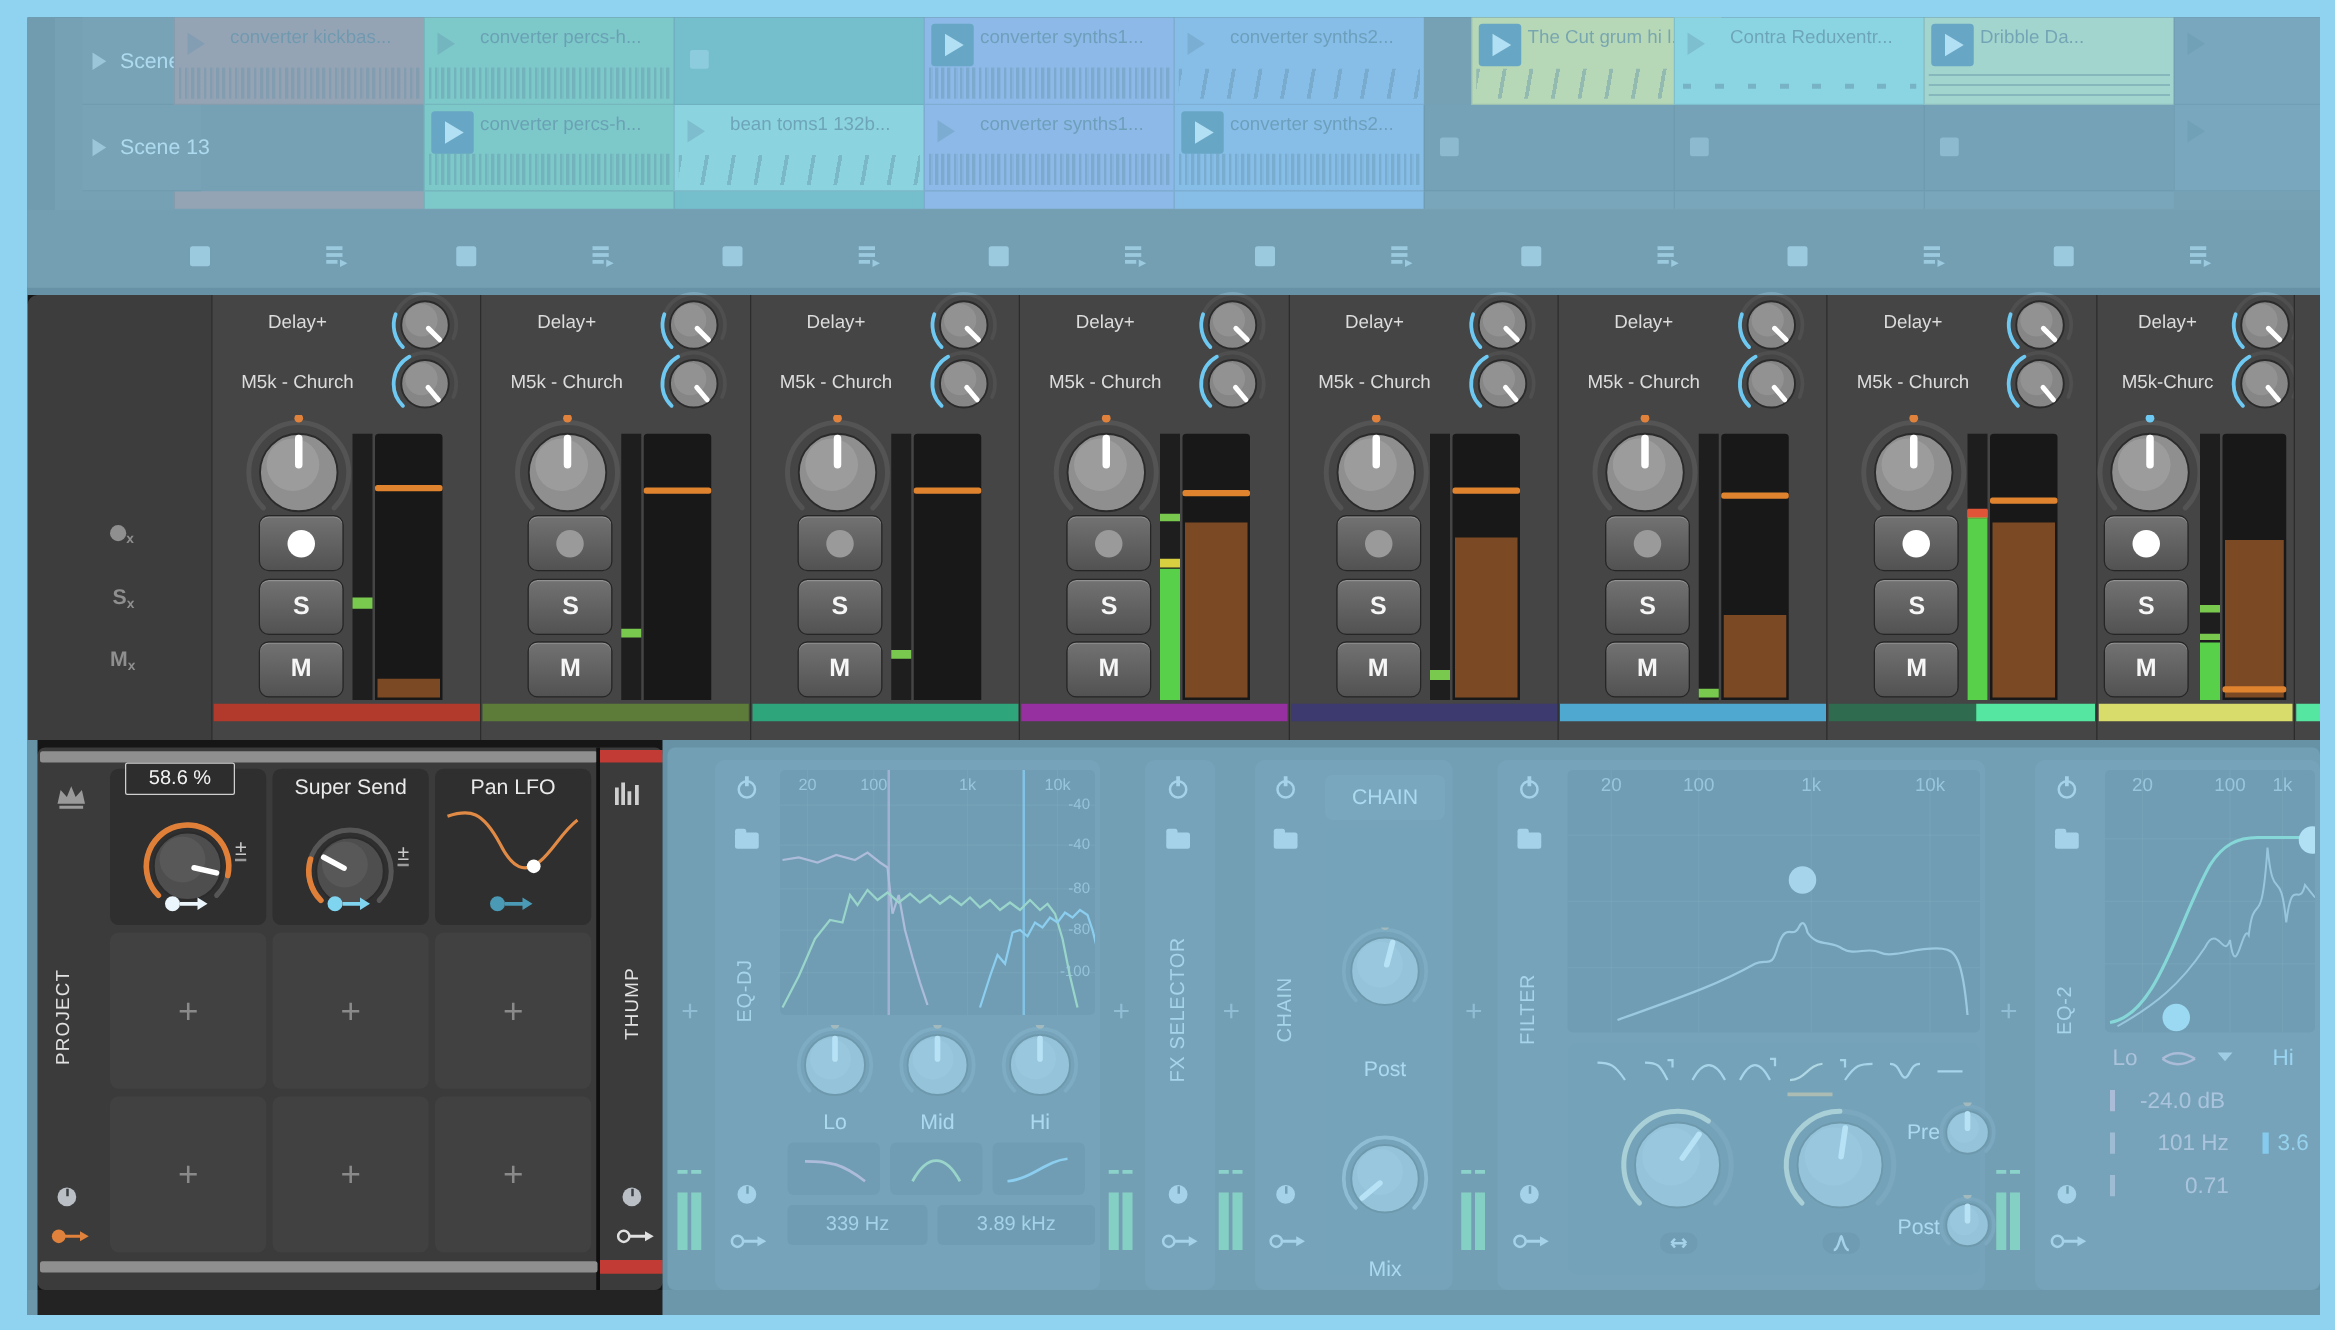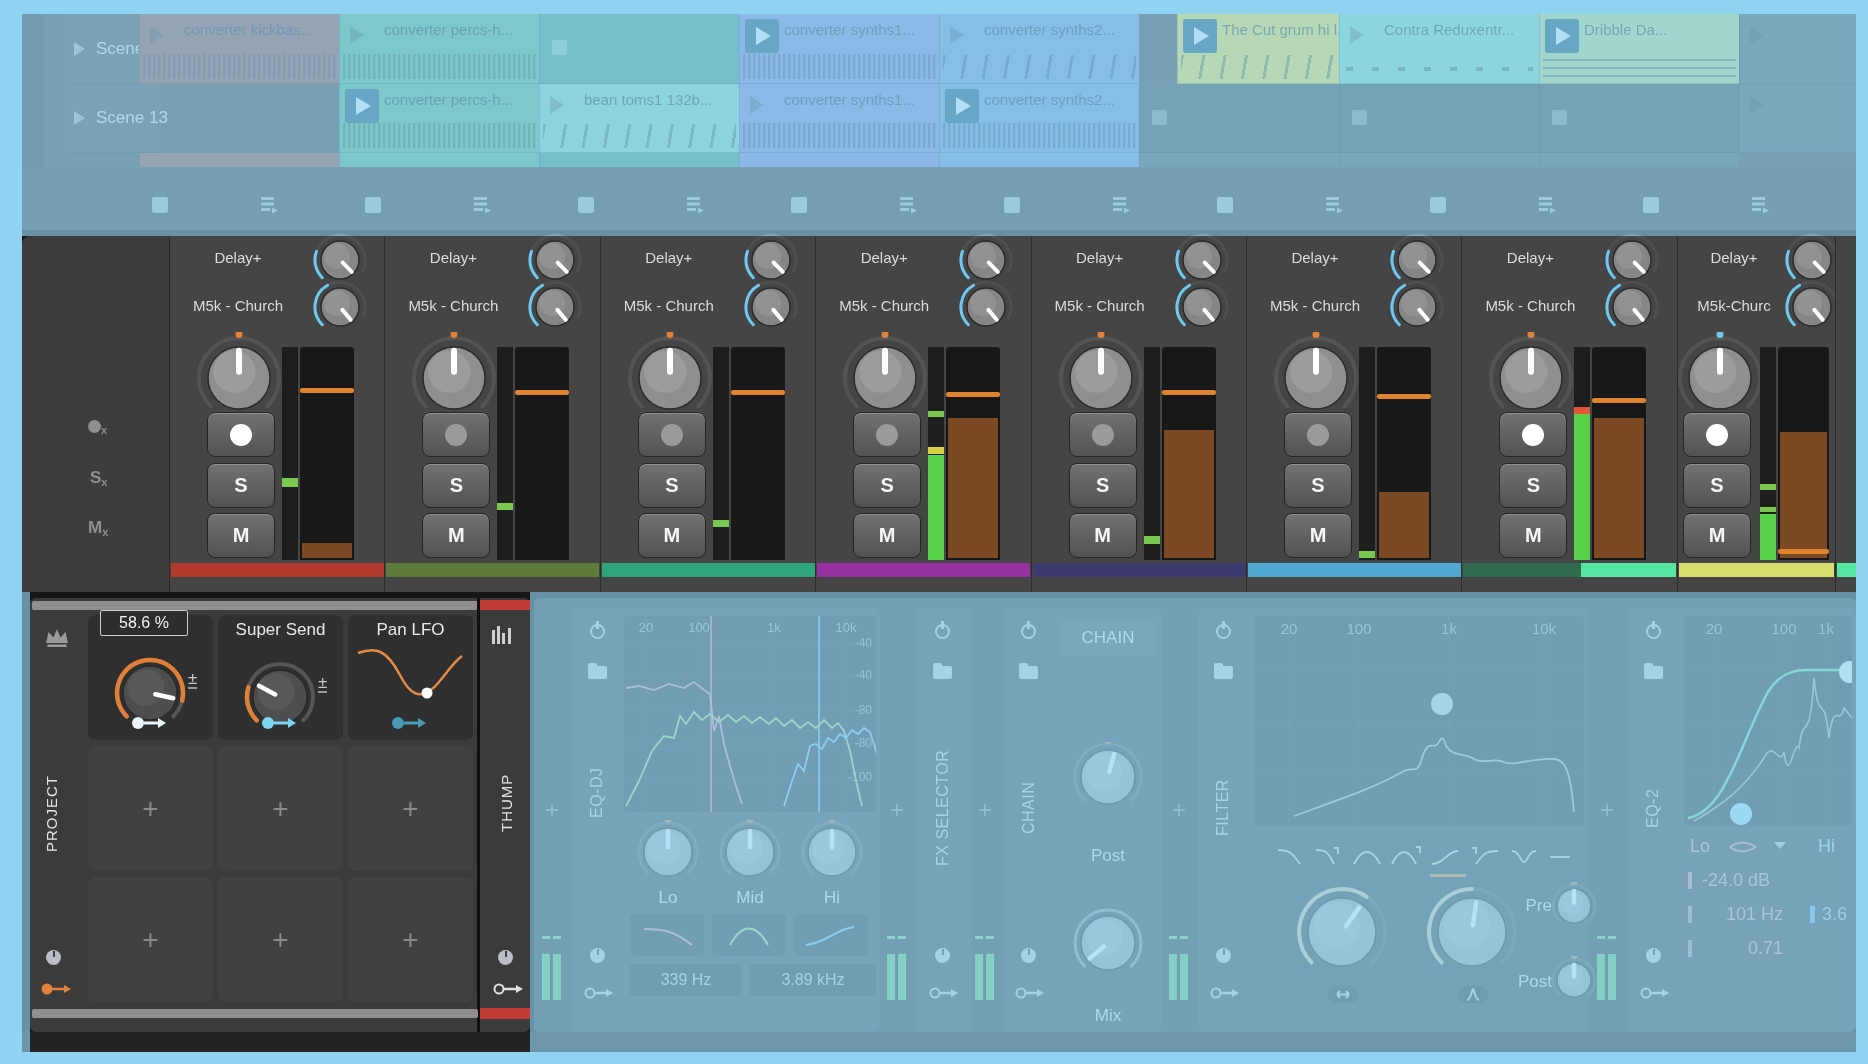--- a/index.html
+++ b/index.html
@@ -571,21 +571,21 @@
       <span class="ftick" style="left:100px;font-size:15px">100</span>
       <span class="ftick" style="left:142px;font-size:15px">1k</span>
     </div>
     <div class="abs" style="left:62px;top:228px;font-size:18px;color:#dfa3b2">Lo</div>
     <svg class="abs" style="left:98px;top:230px" width="34" height="18">
         <path d="M4,9 C12,3 20,3 30,9 M4,9 C12,15 20,15 30,9" stroke="#d98fa8" stroke-width="2" fill="none"></path>
       </svg>
     <div class="abs" style="left:146px;top:234px;width:0;height:0;border-top:7px solid #b9c2c8;border-left:6px solid transparent;border-right:6px solid transparent"></div>
     <div class="abs" style="left:190px;top:228px;font-size:18px;color:#a9d6ef">Hi</div>
     <div class="abs" style="left:60px;top:264px;width:4px;height:17px;background:#d98fa8"></div>
-    <div class="abs" style="left:74px;top:262px;font-size:18px;color:#d9a8b5">-24.0 dB</div>
+    <div class="abs" style="left:84px;top:262px;font-size:18px;color:#d9a8b5">-24.0 dB</div>
     <div class="abs" style="left:60px;top:298px;width:4px;height:17px;background:#b98f9e"></div>
     <div class="abs" style="left:98px;top:296px;font-size:18px;color:#d9a8b5">101 Hz</div>
     <div class="abs" style="left:182px;top:298px;width:5px;height:17px;background:#6fb9e8"></div>
     <div class="abs" style="left:194px;top:296px;font-size:18px;color:#9fd0e8">3.6</div>
     <div class="abs" style="left:60px;top:332px;width:4px;height:17px;background:#b98f9e"></div>
     <div class="abs" style="left:120px;top:330px;font-size:18px;color:#d9a8b5">0.71</div>
   </div>
 
   <div class="abs" style="left:22px;top:1032px;width:1834px;height:20px;background:#232323"></div>
 

